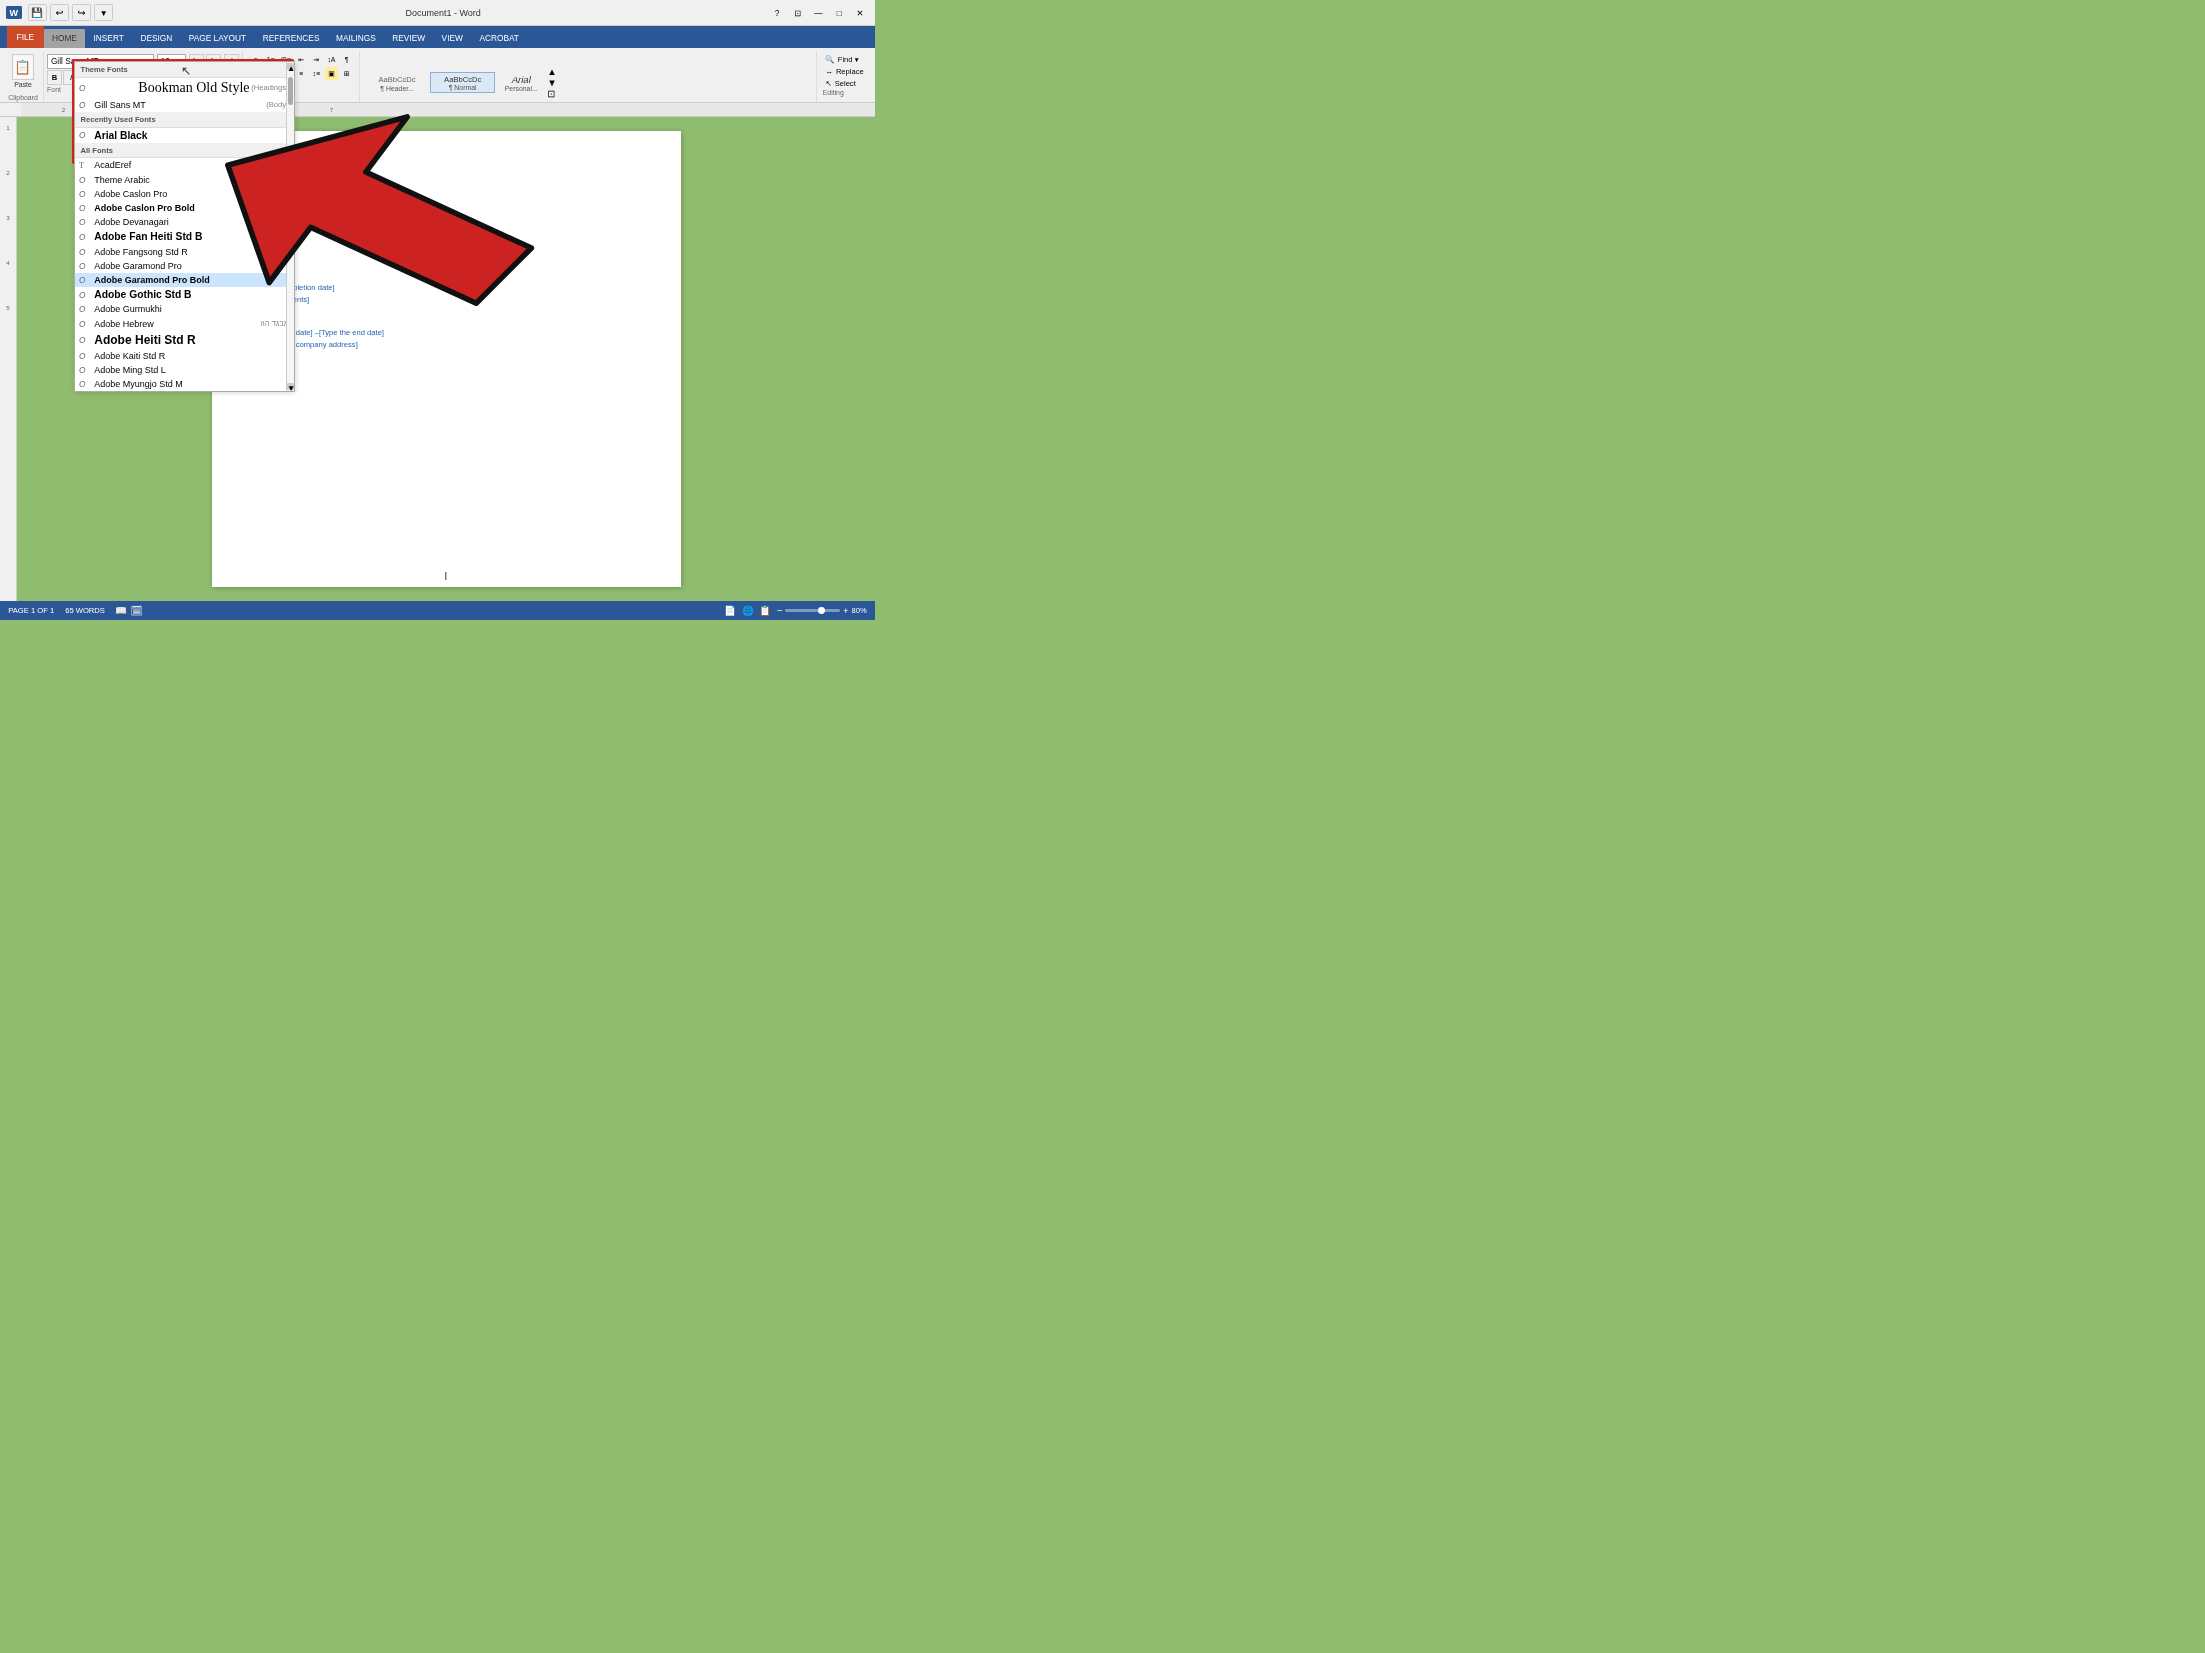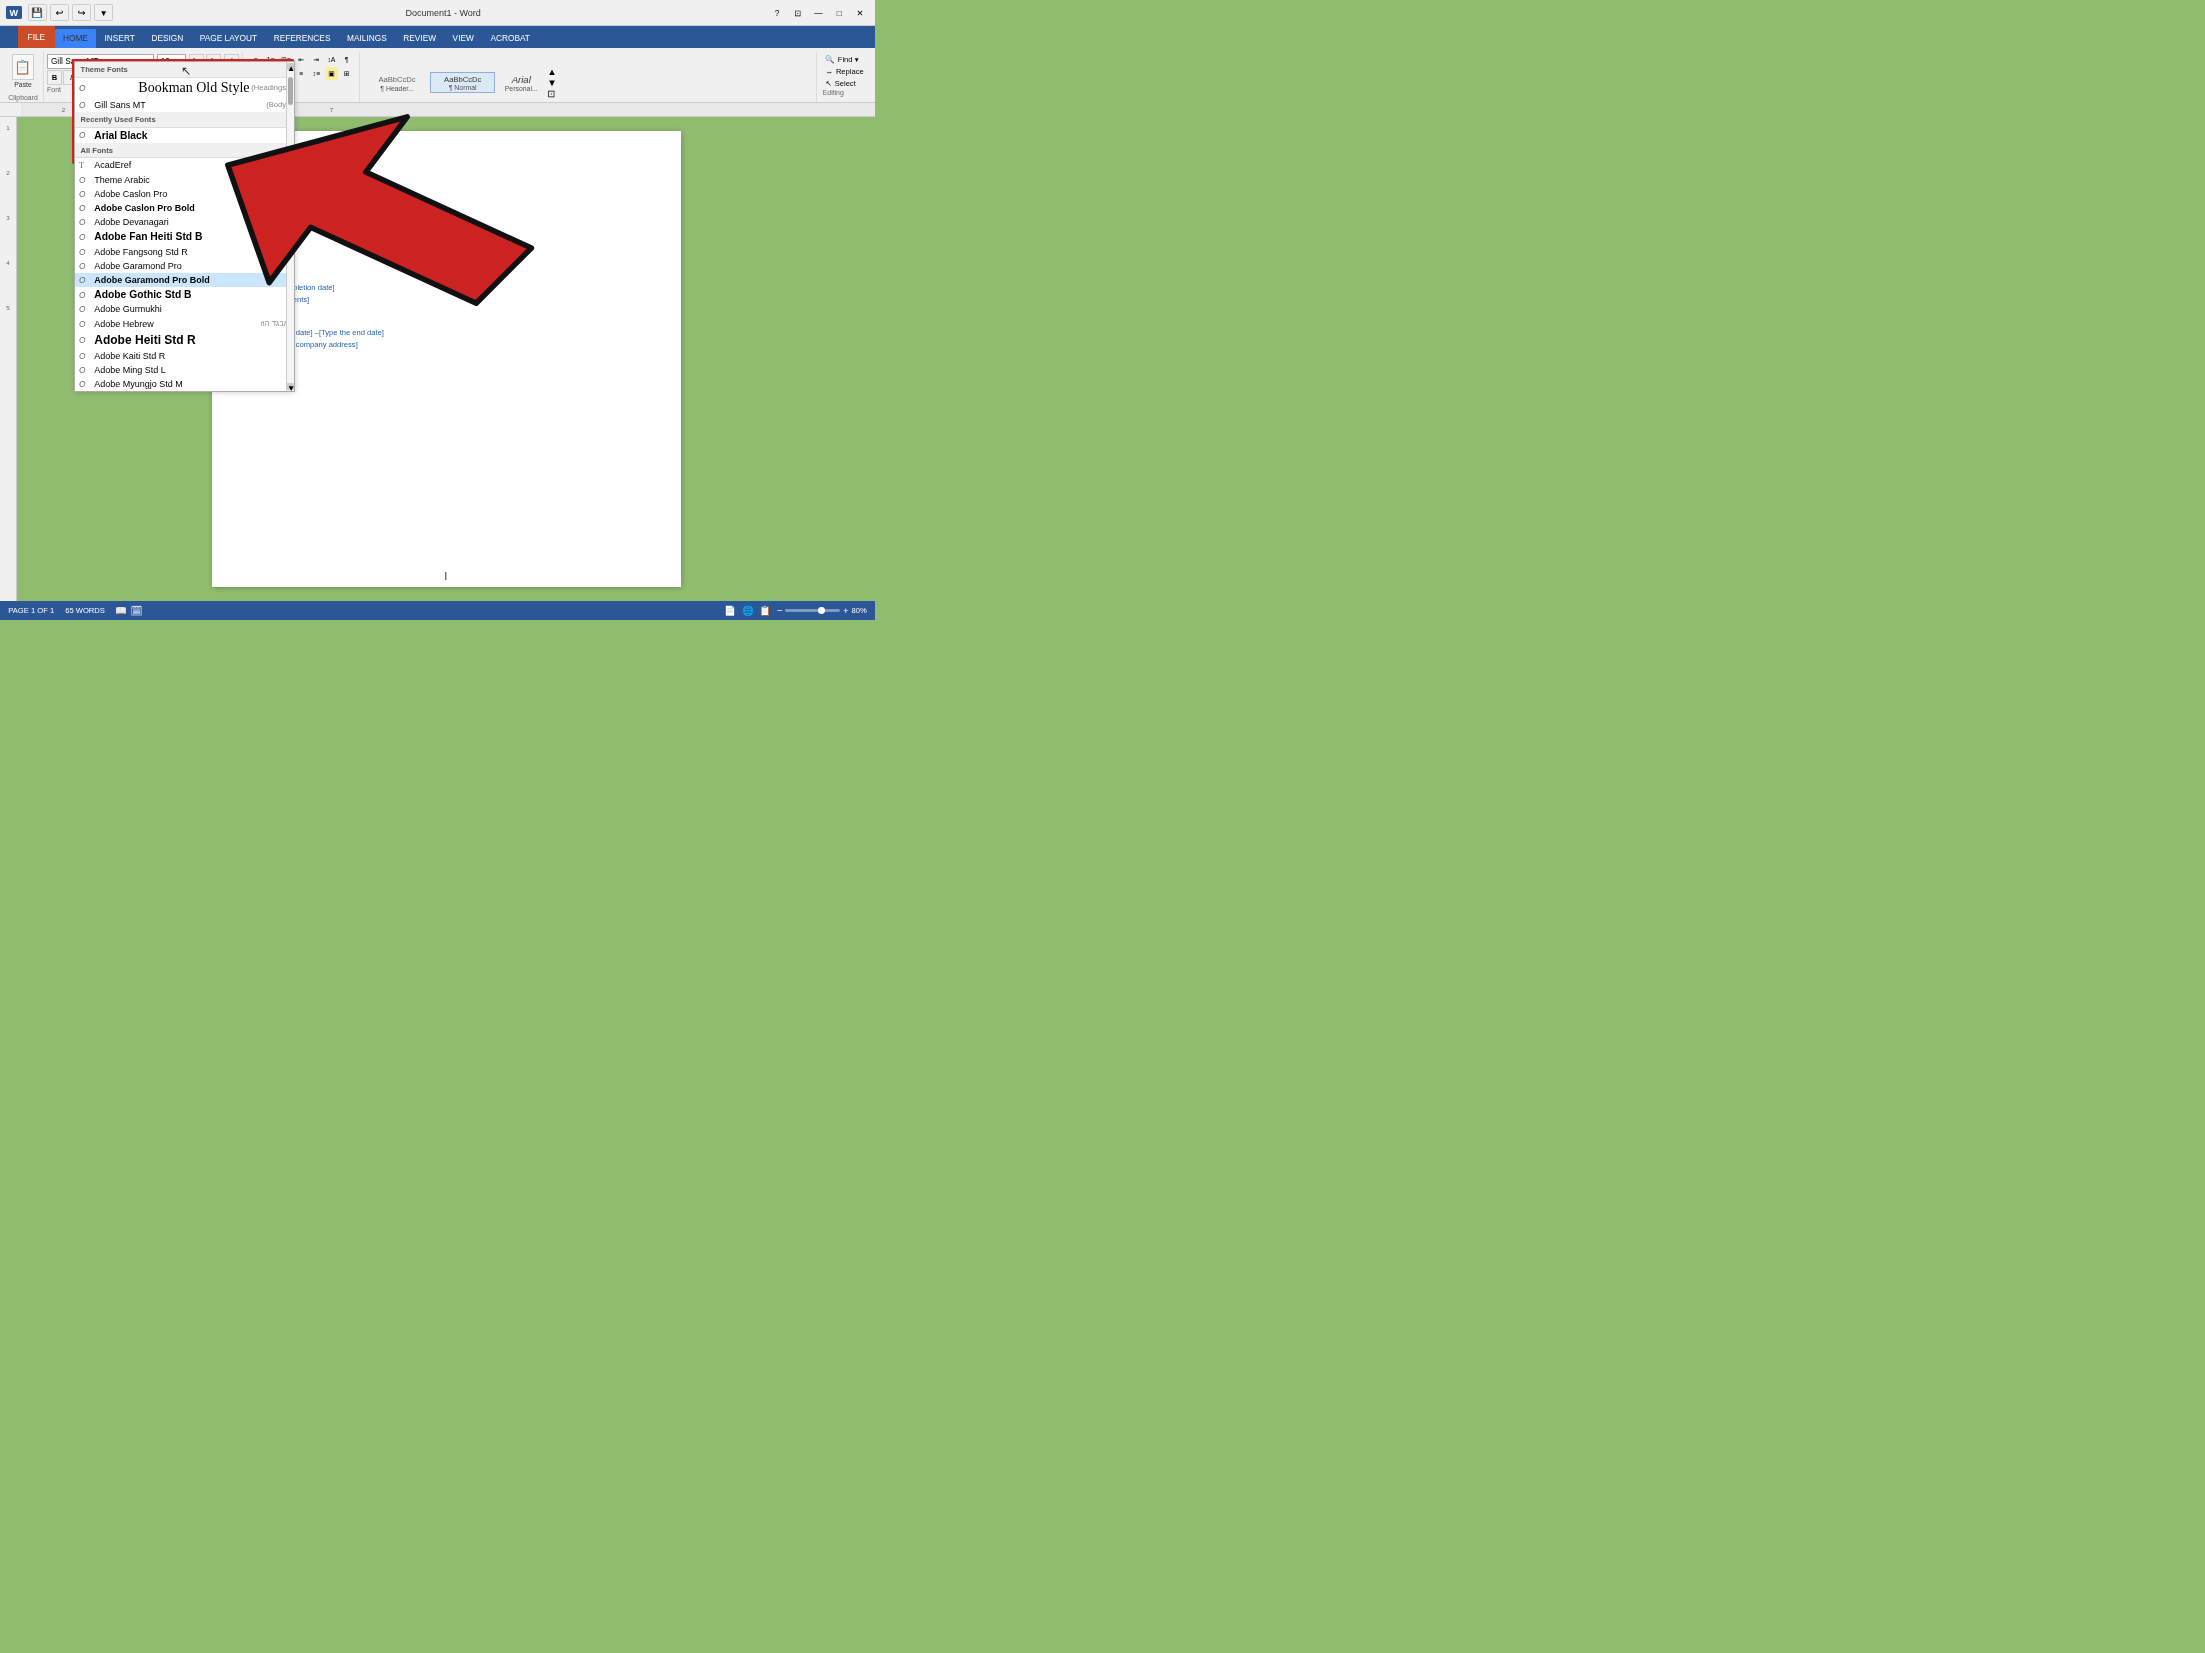--- a/index.html
+++ b/index.html
@@ -67,34 +67,34 @@
       cursor: pointer;
       border-radius: 1.4px;
     }
 
     
     .ribbon-tabs {
       background: #2b5797;
       height: 22px;
       display: flex;
       align-items: flex-end;
-      padding-left: 18px;
+      padding-left: 7px;
     }
     .ribbon-tab {
       height: 19.3px;
       padding: 0 8.3px;
       font-size: 8.3px;
       color: white;
       display: flex;
       align-items: center;
       cursor: pointer;
       border-radius: 1.4px 1.4px 0 0;
     }
     .ribbon-tab.active {
-      background: #3b82f6;
+      background: #a3a3a3;
       color: #333;
     }
     .file-tab {
       background: #cc4c2a;
       color: white;
       height: 22px;
       padding: 0 9.6px;
       font-size: 8.3px;
       display: flex;
       align-items: center;

